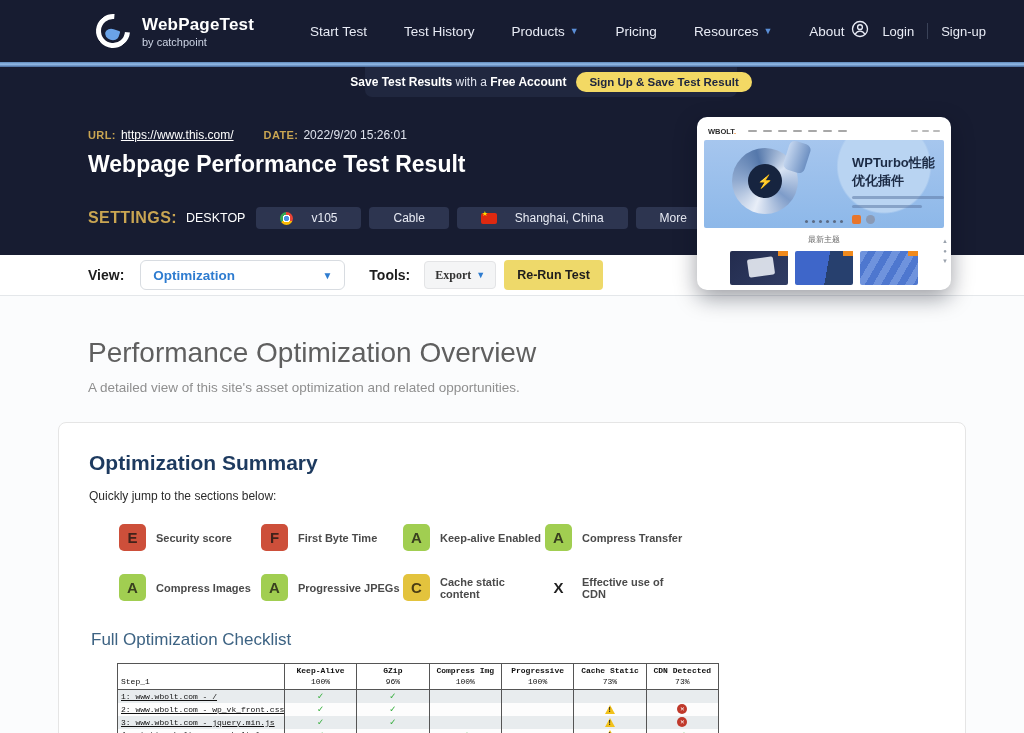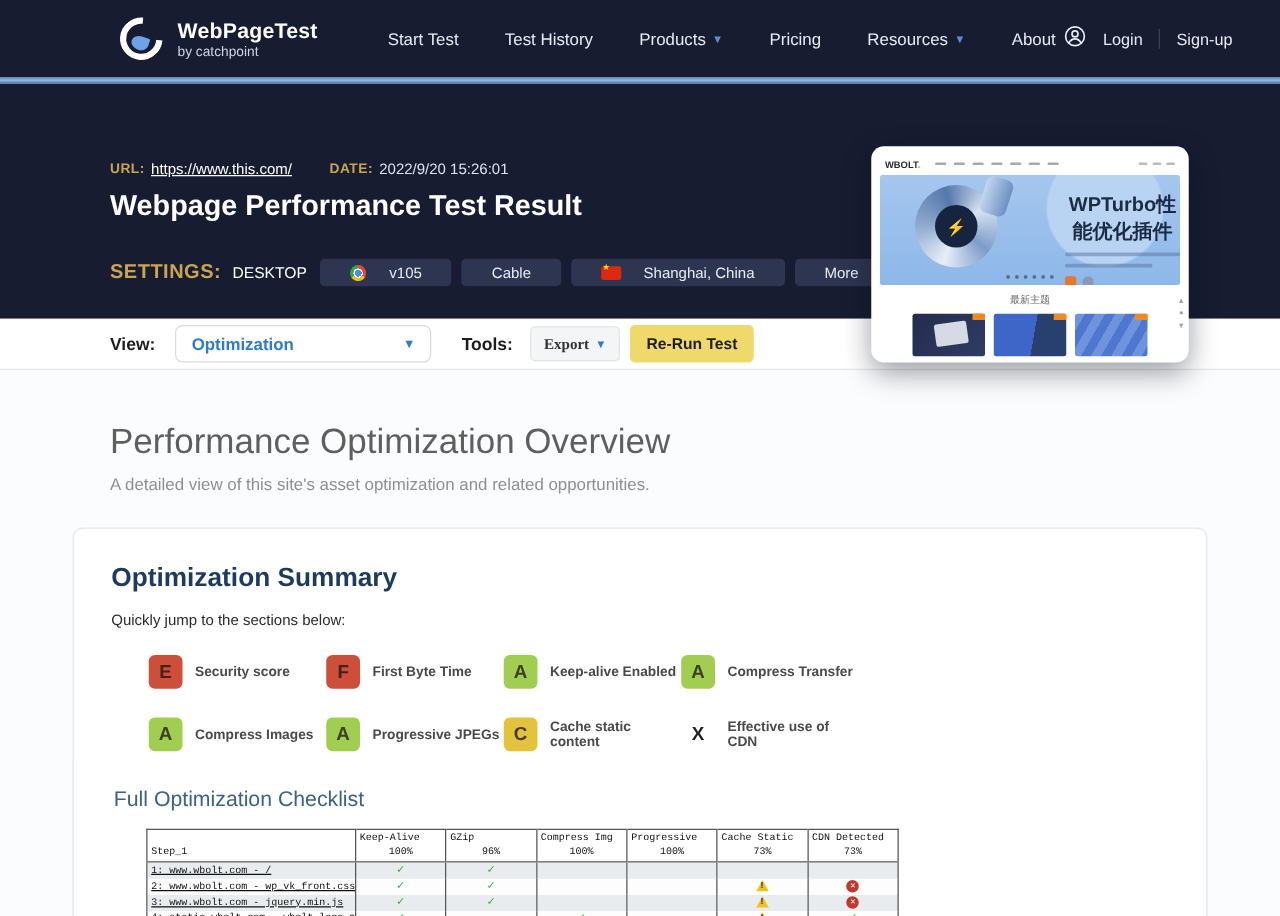--- a/index.html
+++ b/index.html
@@ -86,21 +86,21 @@
              background:radial-gradient(circle at 75% 30%, #b9d4f2 0 24%, rgba(0,0,0,0) 25%),
                         linear-gradient(180deg,#a6c6ee,#8db8e9); overflow:hidden; }
   .pv-disc { position:absolute; left:28px; top:8px; width:66px; height:66px; border-radius:50%;
              background:conic-gradient(from 200deg,#e8eef8,#8fa9cf,#5578ab,#d9e4f4,#7e9cc9,#e8eef8); }
   .pv-pipe { position:absolute; left:82px; top:2px; width:22px; height:30px; border-radius:6px;
              background:linear-gradient(90deg,#c4d6ef,#6d90c2); transform:rotate(18deg); }
   .pv-core { position:absolute; left:44px; top:24px; width:34px; height:34px; border-radius:50%;
              background:#16243f; display:flex; align-items:center; justify-content:center;
              color:#4f9bf0; font-size:13px; }
   .pv-copy { position:absolute; left:148px; top:14px; }
-  .pv-headline { font-size:16px; font-weight:bold; color:#1c2b45;text-align:center; }
+  .pv-headline { font-size:13px; font-weight:bold; color:#1c2b45; }
   .pv-line { width:92px; height:3px; background:#5e7aa6; opacity:.55; margin-top:6px; border-radius:2px; }
   .pv-line.short { width:70px; }
   .pv-badges { display:flex; gap:5px; margin-top:7px; }
   .pv-badges .b1 { width:9px; height:9px; border-radius:2px; background:#e8762c; }
   .pv-badges .b2 { width:9px; height:9px; border-radius:50%; background:#8a9ab5; }
   .pv-btn { width:38px; height:11px; border-radius:2px; background:#35b558; margin-top:7px; }
   .pv-dots { position:absolute; bottom:5px; left:50%; transform:translateX(-50%); display:flex; gap:4px; }
   .pv-dots span { width:3px; height:3px; border-radius:50%; background:#5a6b85; }
   .pv-section-title { text-align:center; font-size:8px; color:#666; margin-top:6px; }
   .pv-thumbs { display:flex; justify-content:center; gap:7px; margin-top:6px; }
@@ -136,21 +136,21 @@
 
   
   .opt-table { margin:13px 0 0 28px; border-collapse:collapse; table-layout:fixed; width:602px;
                font-family:"Liberation Mono","DejaVu Sans Mono",monospace; font-size:8px; color:#111;
                border:1px solid #555; }
   .opt-table col.c0 { width:166px; }
   .opt-table col.cn { width:72px; }
   .opt-table th { border-left:1px solid #555; border-bottom:1px solid #555; font-weight:normal;
                   padding:1px 3px; vertical-align:bottom; background:#fff; }
   .opt-table th:first-child { border-left:none; text-align:left; }
-  .opt-table th .h1 { text-align:left; height:11px; line-height:11px; }
+  .opt-table th .h1 { text-align:center; height:11px; line-height:11px;font-weight:bold; }
   .opt-table th .h2 { text-align:center; height:12px; line-height:12px; }
   .opt-table th:first-child .h2 { text-align:left; }
   .opt-table td { border-left:1px solid #555; height:13px; padding:0 3px; text-align:center; overflow:hidden;
                   white-space:nowrap; }
   .opt-table td:first-child { border-left:none; text-align:left;text-decoration:underline; }
   .opt-table tr.odd td { background:#e8ecee; }
   .opt-table tr.even td { background:#fdfdfd; }
   .ic-check { color:#3cb043; font-weight:bold; font-size:10px; }
   .ic-warn { position:relative; display:inline-block; width:0; height:0; top:1px;
              border-left:5px solid transparent; border-right:5px solid transparent;
@@ -194,20 +194,24 @@
       </span>
       <span class="acct-link">Login</span>
       <span class="acct-divider"></span>
       <span class="acct-link">Sign-up</span>
     </div>
   </div>
 
   <div class="stripe"></div>
 
   <div class="hero">
+    <div class="banner-box">
+      <span class="banner-text"><b>Save Test Results</b><span> with a </span><b>Free Account</b></span>
+      <button class="banner-btn">Sign Up &amp; Save Test Result</button>
+    </div>
     <div class="url-row">
       <span class="gold-label">URL:</span>
       <span class="url-link">https://www.this.com/</span>
       <span class="gold-label date-label">DATE:</span>
       <span class="date-value">2022/9/20 15:26:01</span>
     </div>
     <div class="hero-title">Webpage Performance Test Result</div>
     <div class="settings-row">
       <span class="gold-label">SETTINGS:</span>
       <span class="device-label">DESKTOP</span>

